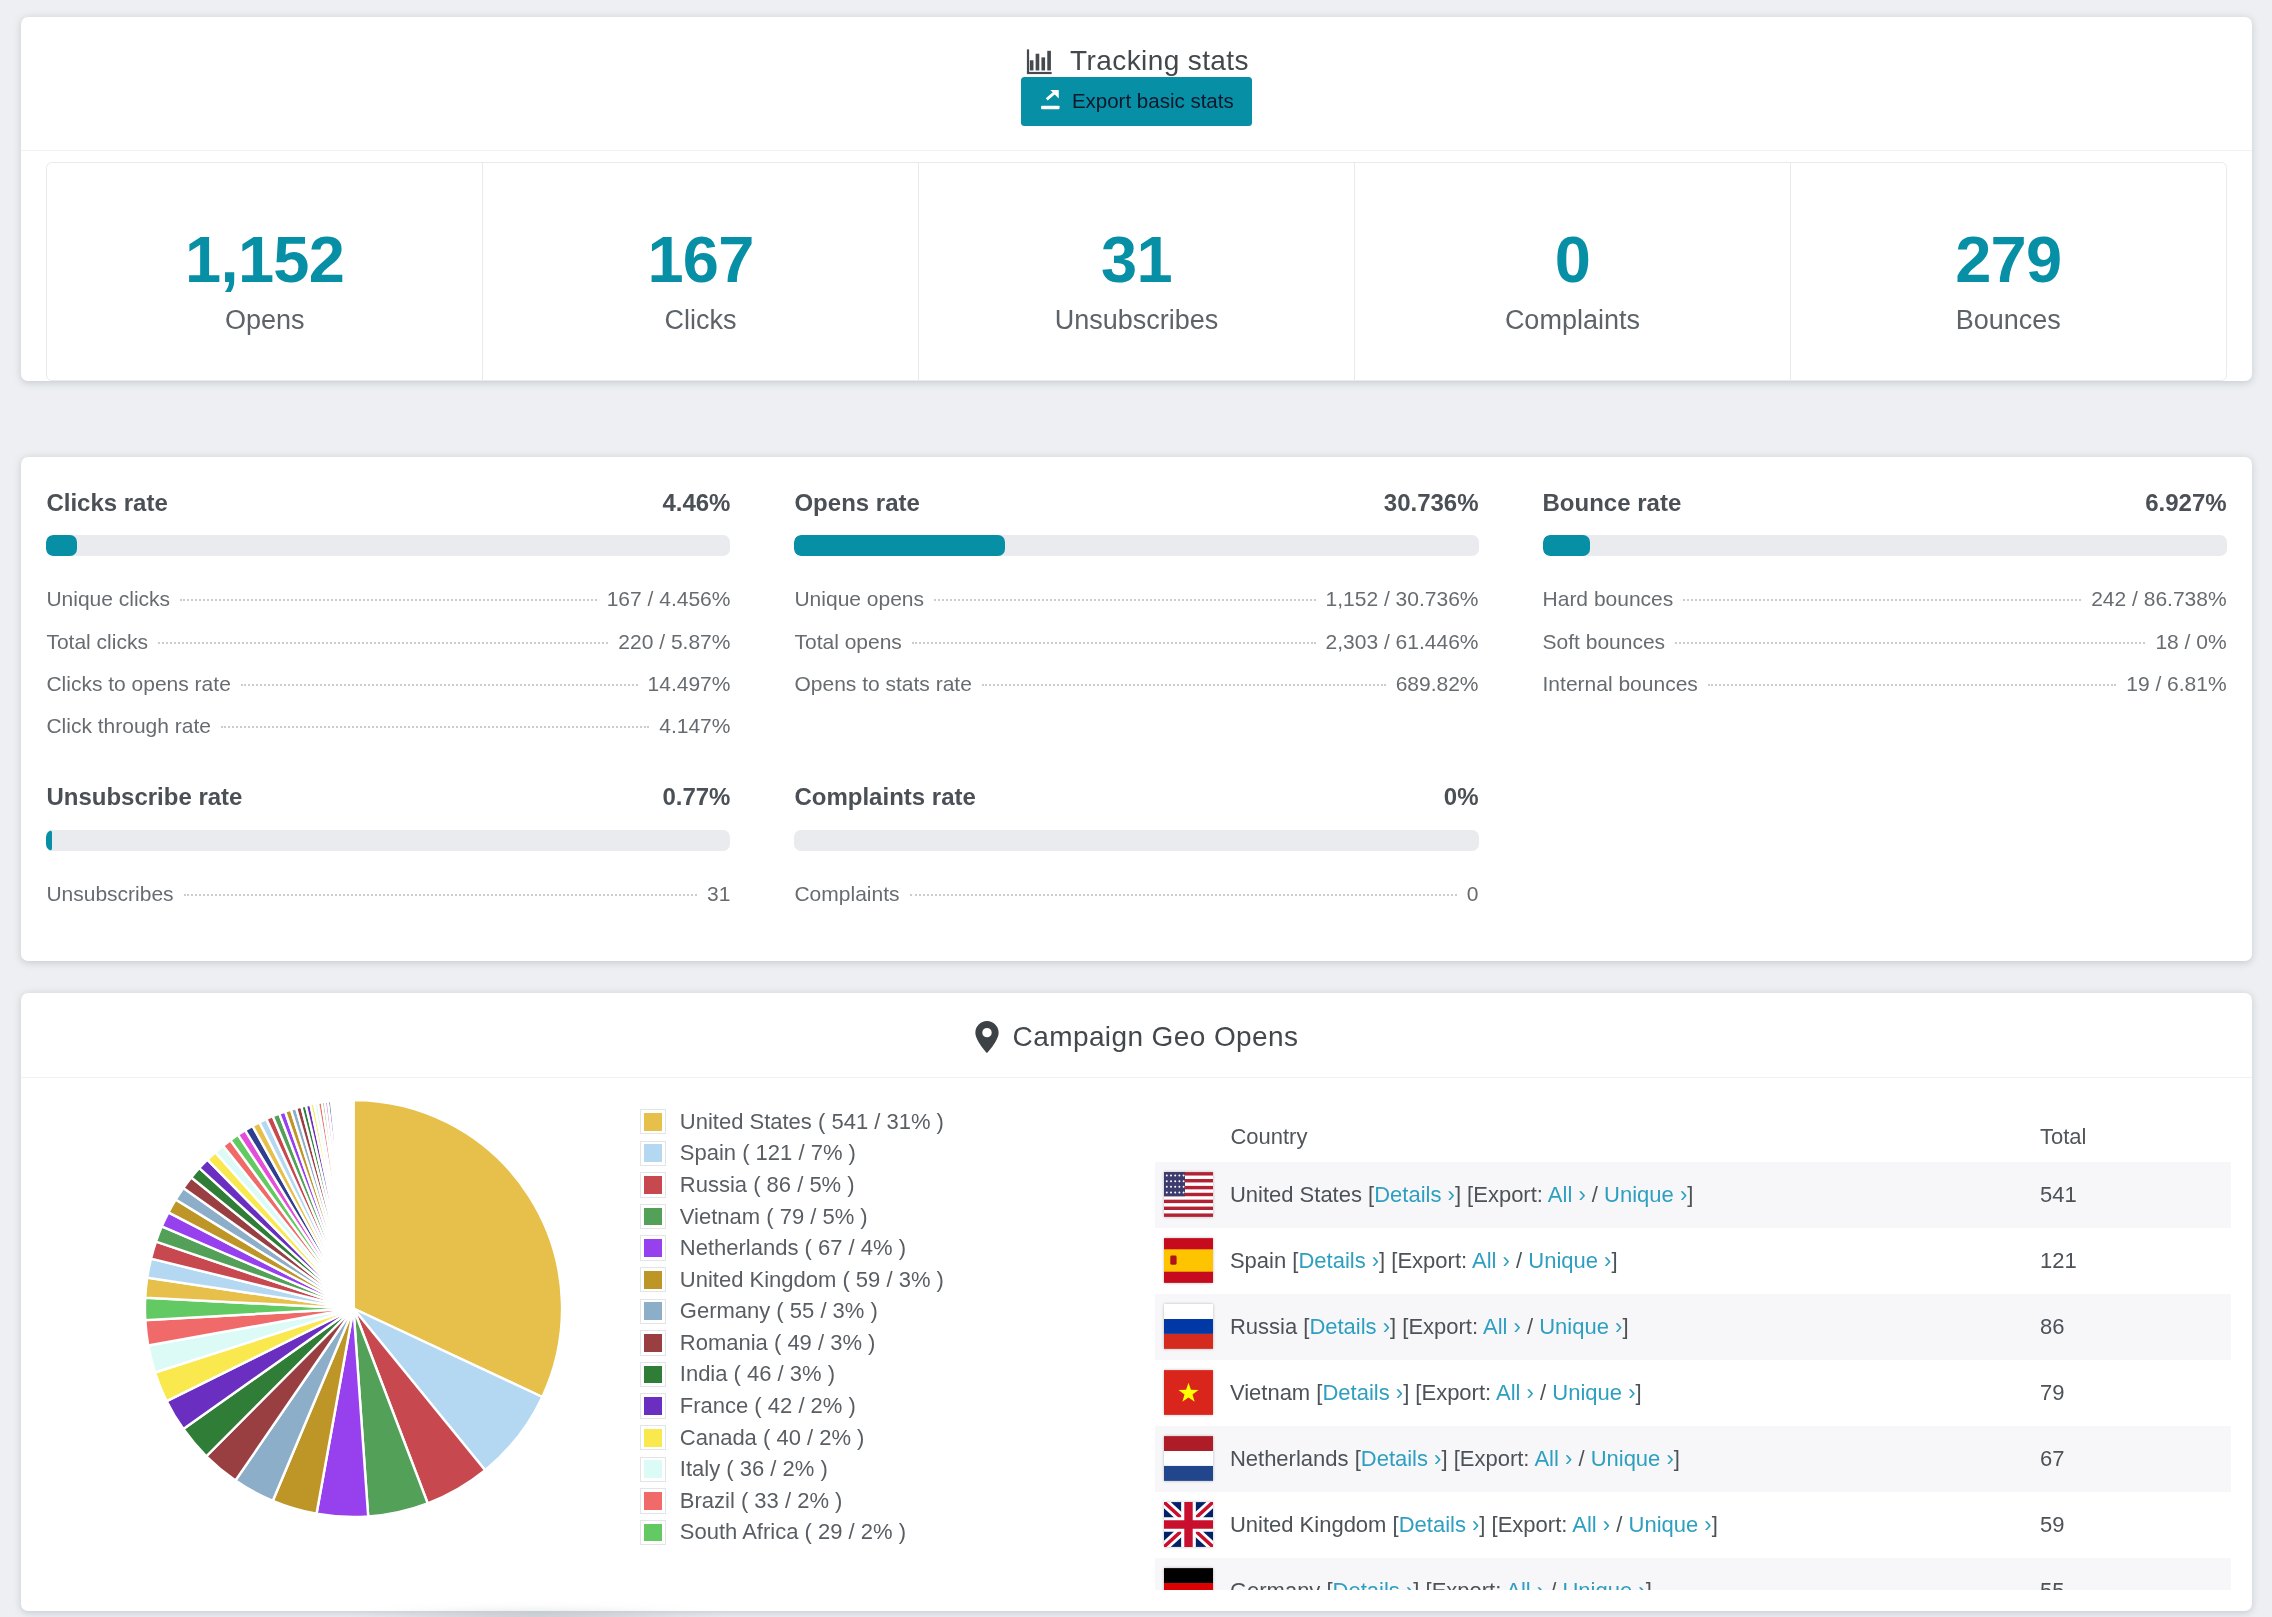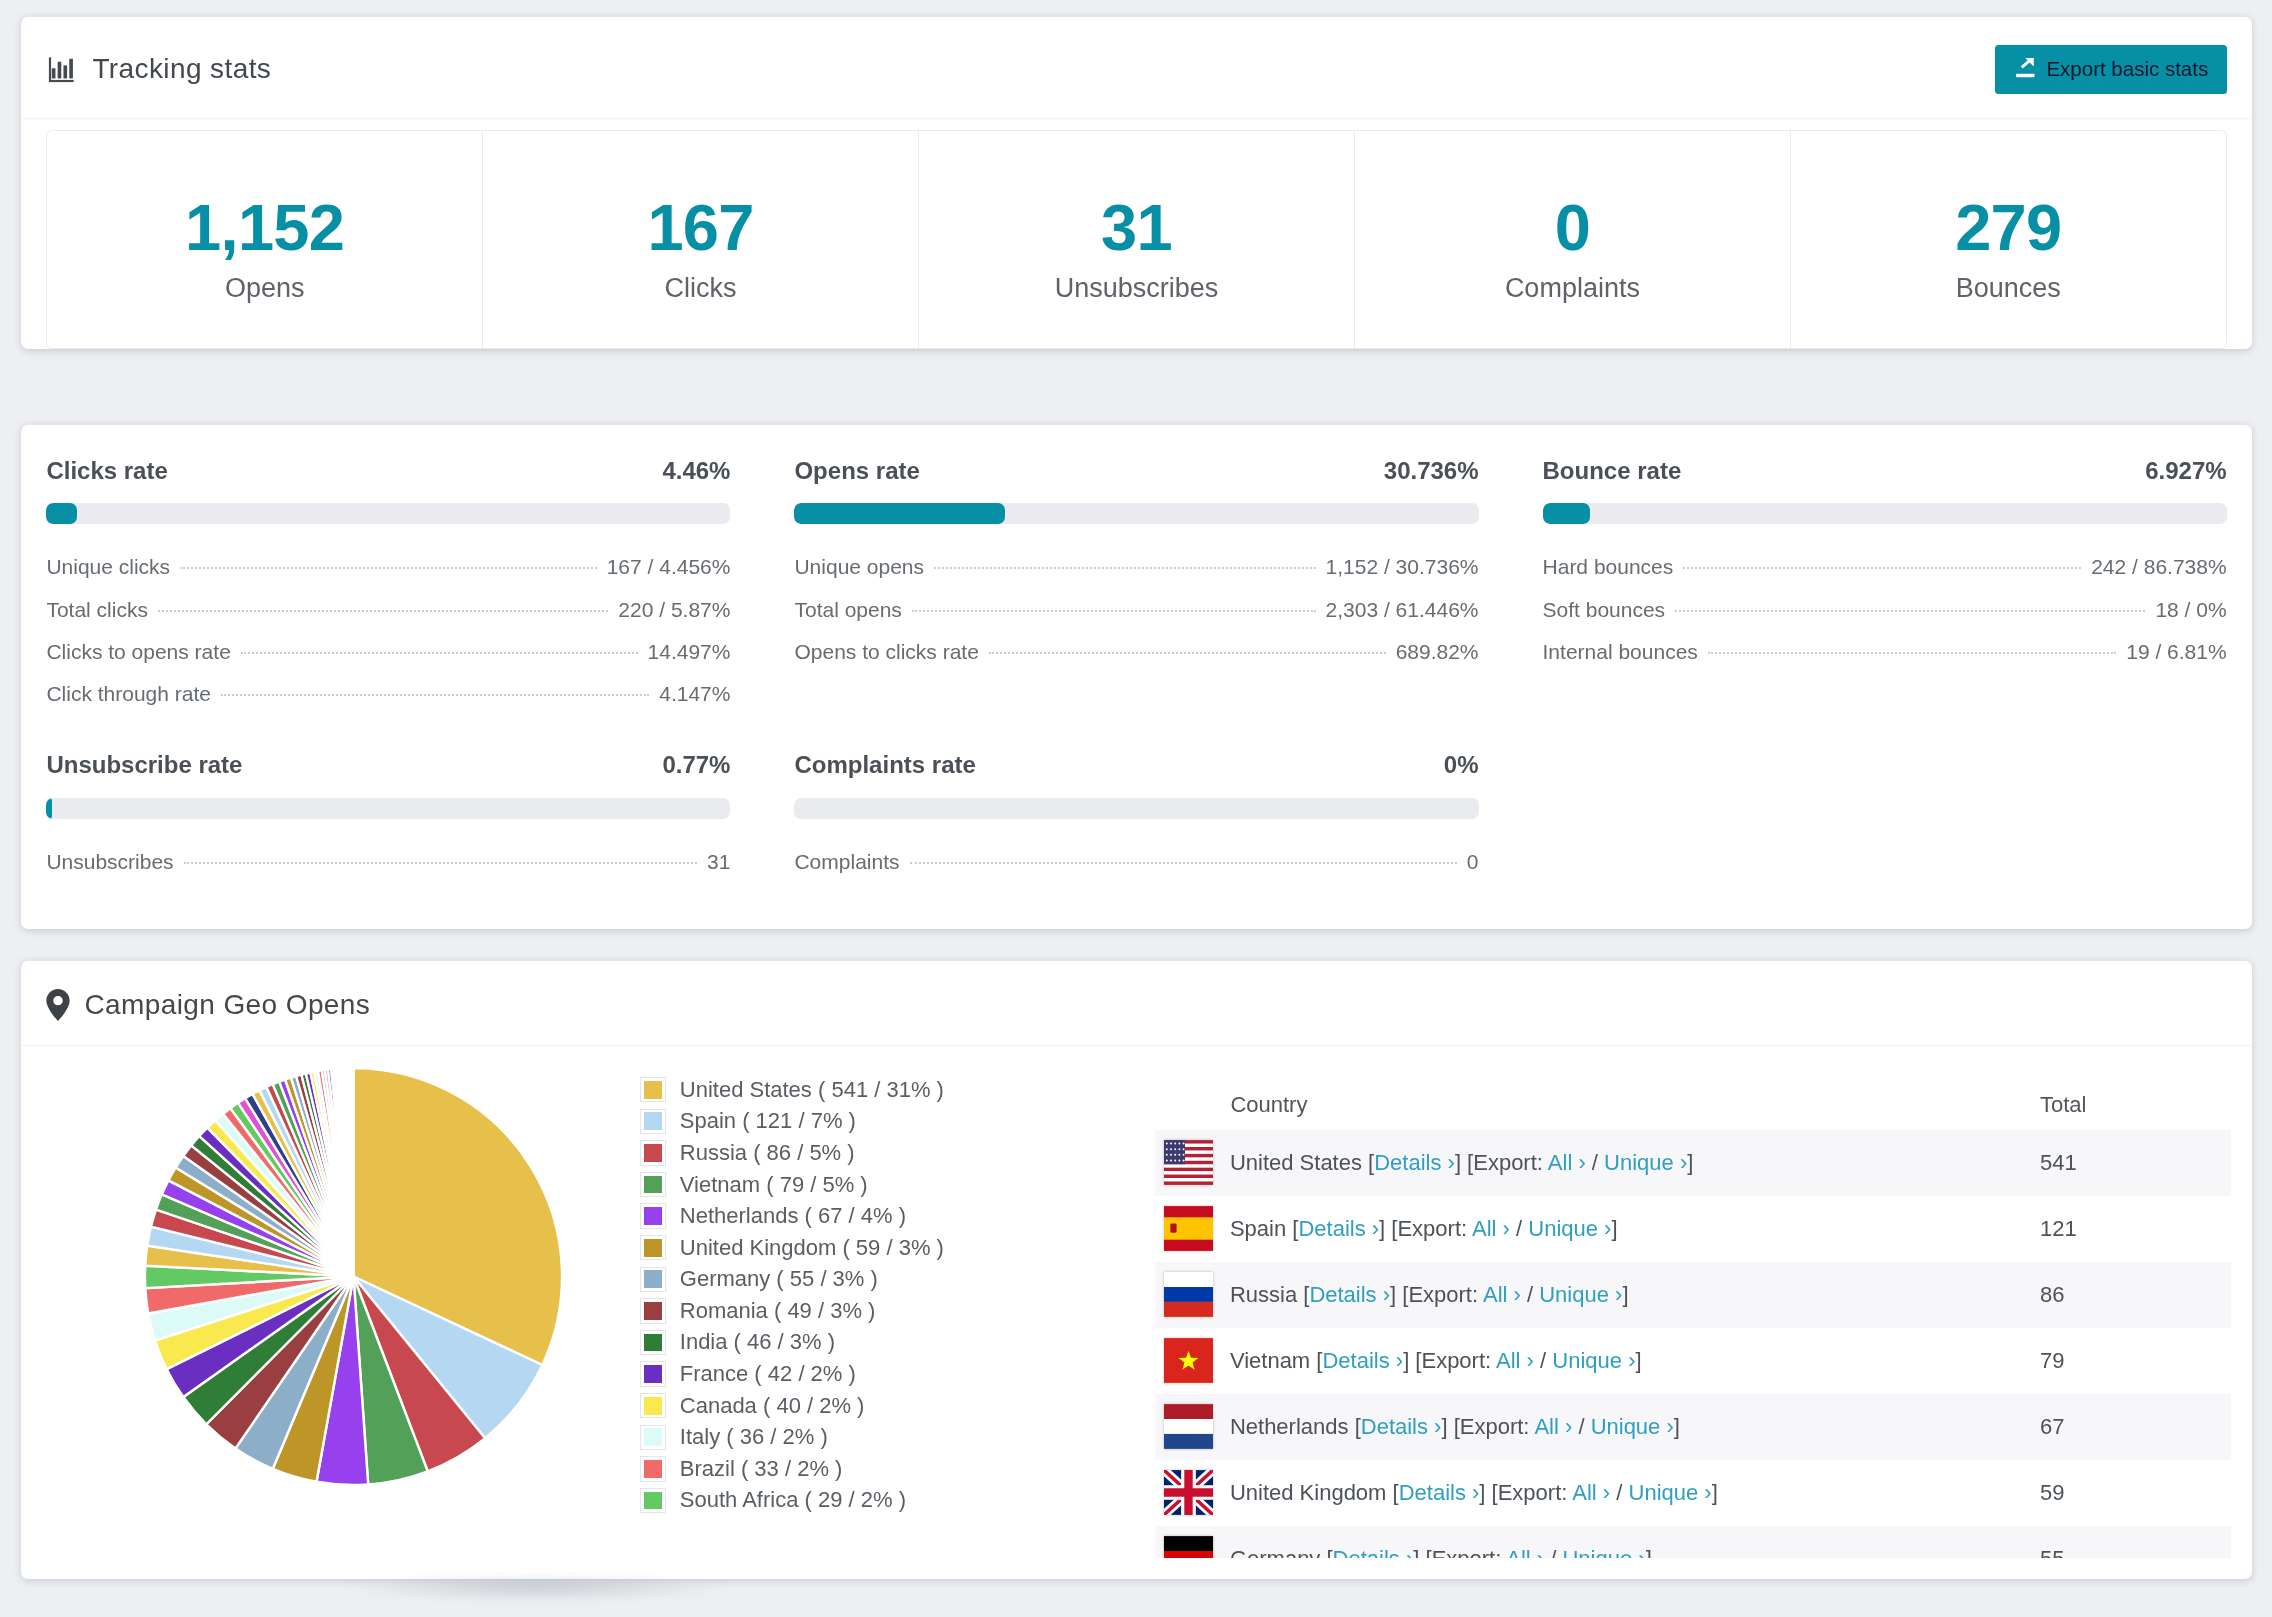--- a/index.html
+++ b/index.html
@@ -10,24 +10,25 @@
     color: #4c5257;
   }
   .card {
     background: #ffffff;
     border-radius: 7px;
     margin: 0 21px;
     box-shadow: 0 1.4px 7px rgba(100,110,125,.28);
   }
   .card-header {
     display: flex;
-    justify-content: space-between;
+    justify-content: center;
     align-items: center;
     padding: 28px 25.4px 24px 25.4px;
     border-bottom: 1.4px solid #f1f2f4;
+    flex-direction: column;
   }
   .card-title {
     display: flex;
     align-items: center;
     gap: 14px;
     font-size: 28px;
     font-weight: 500;
     color: #43484d;
     letter-spacing: 0.4px;
   }
@@ -289,21 +290,21 @@
     <span>1,152 / 30.736%</span>
   </div>
 
   <div class="rate-row">
     <span>Total opens</span>
     <span class="leader"></span>
     <span>2,303 / 61.446%</span>
   </div>
 
   <div class="rate-row">
-    <span>Opens to clicks rate</span>
+    <span>Opens to stats rate</span>
     <span class="leader"></span>
     <span>689.82%</span>
   </div>
 </div>
   </div>
 
   <div class="rate-section">
     <div class="rate-head">
       <span>Bounce rate</span>
       <span>6.927%</span>

